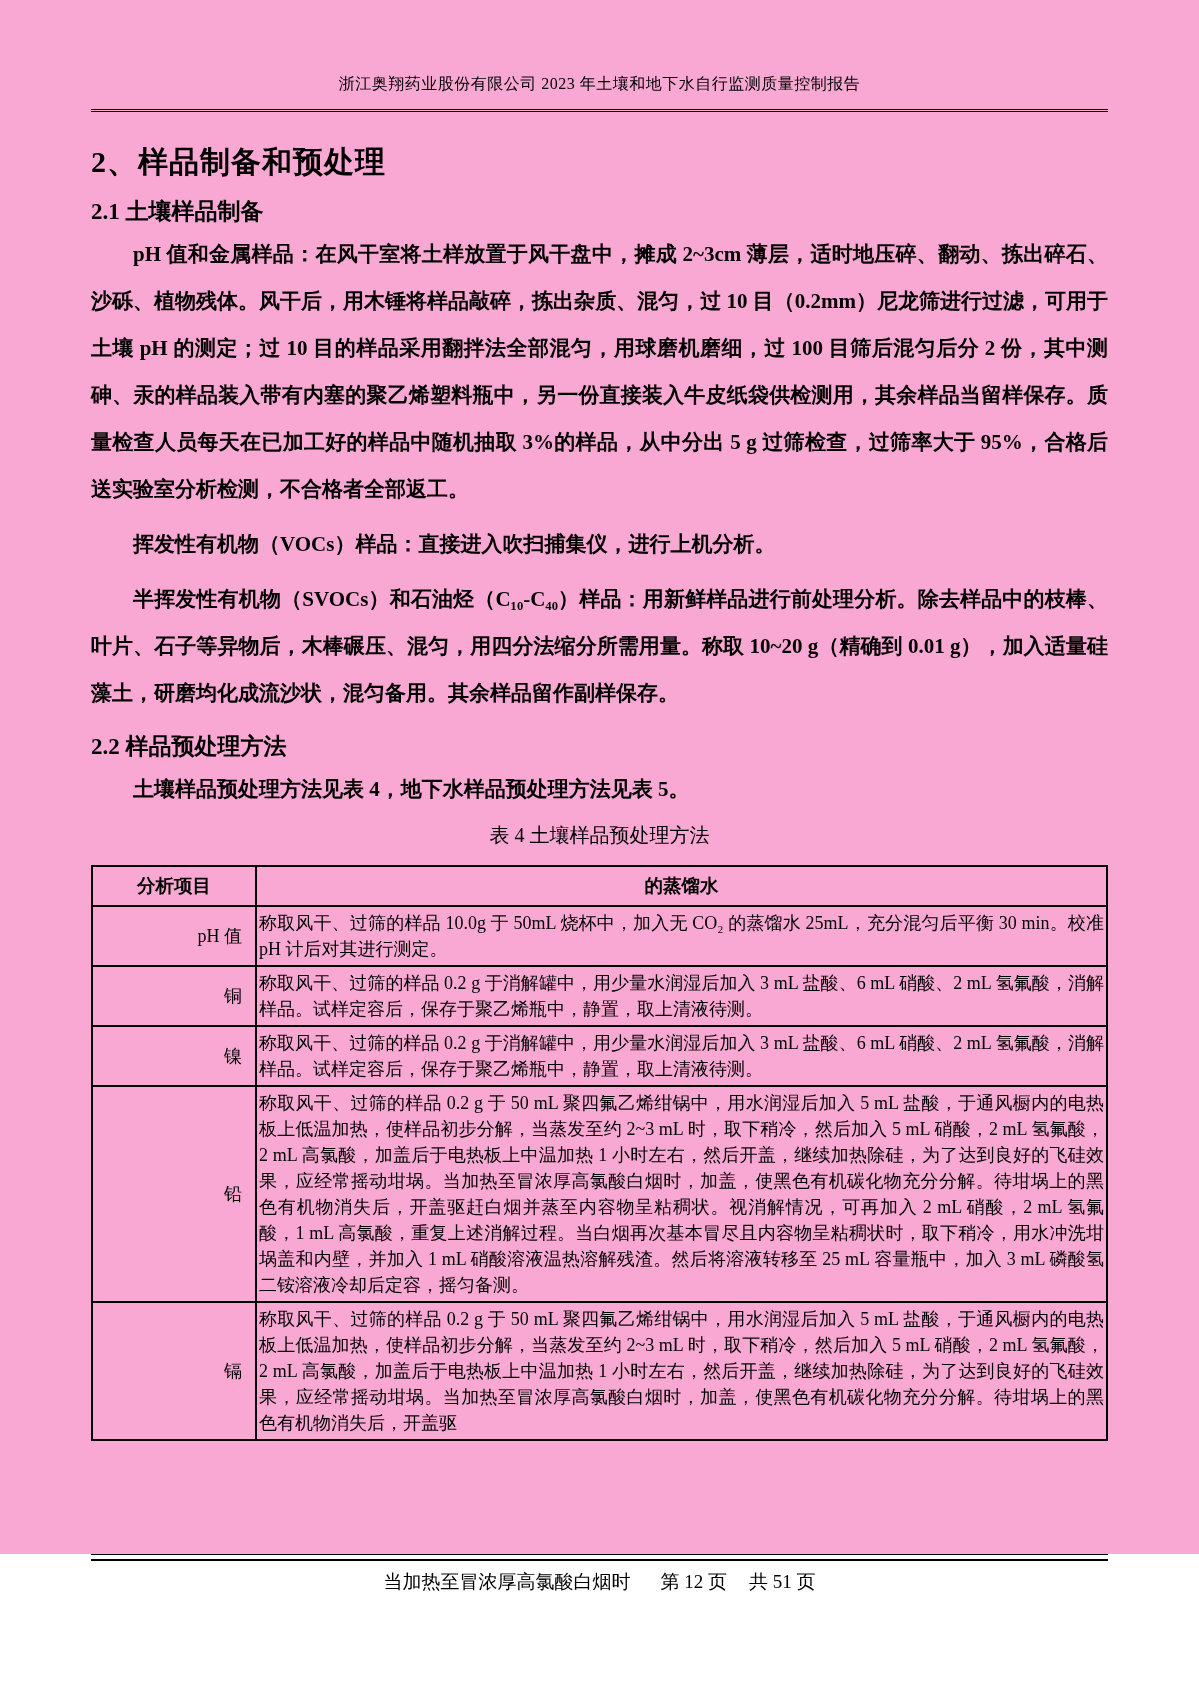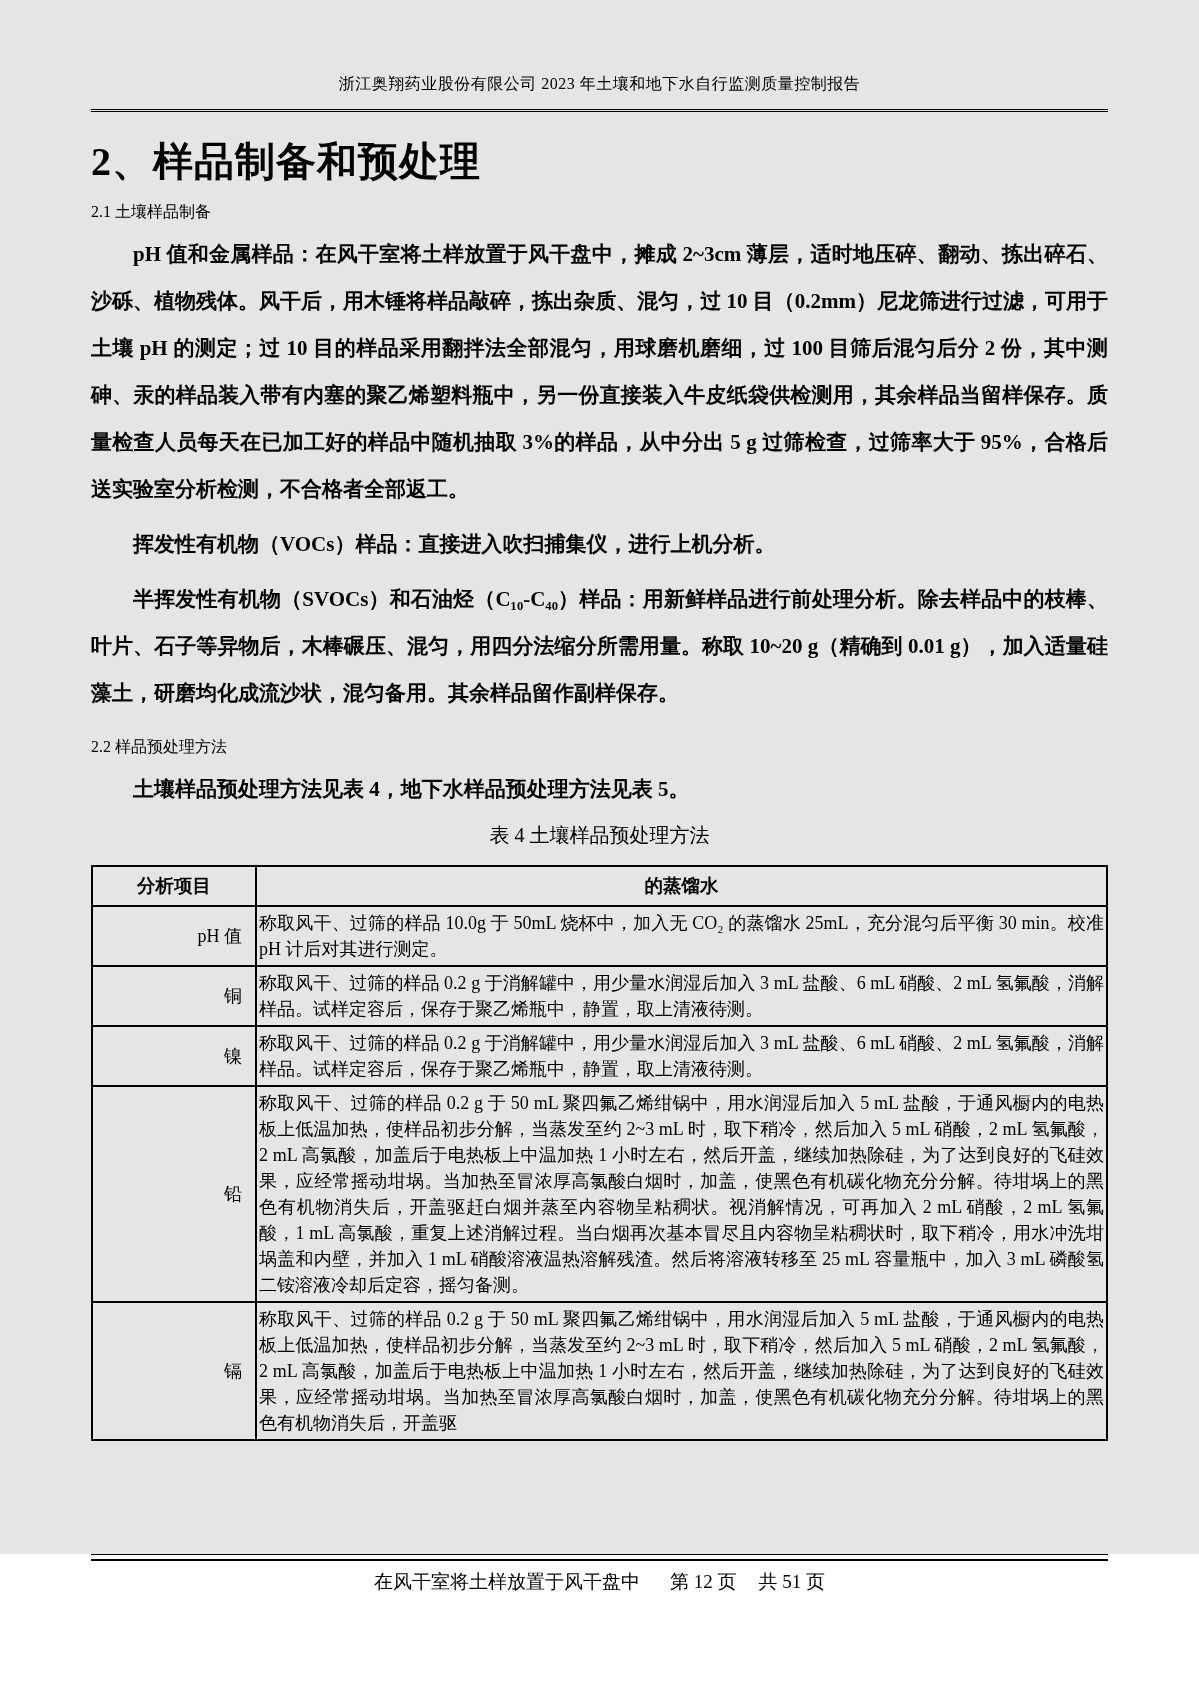--- a/index.html
+++ b/index.html
@@ -1,47 +1,47 @@
 <!DOCTYPE html>
 <html lang="zh"><head>
 <meta charset="utf-8">
 <style>
   html,body { margin:0; padding:0; background:#ffffff; }
   .page {
     position:relative;
     width:1199px; height:1696px;
-    background:#e5e5e5;
+    background:#f9a8d4;
     box-sizing:border-box;
     padding:74px 91px 0 91px;
     overflow:hidden;
     font-family:"Liberation Serif","DejaVu Serif",serif;
     color:#000000;
   }
   .doc-header-text {
     text-align:center;
     font-size:16px;
     line-height:20px;
     letter-spacing:0.5px;
   }
   .header-rule {
     margin-top:15px;
     border-bottom:3px double #000;
   }
   .h1 {
     margin:30px 0 0 0;
-    font-size:40px;
+    font-size:30px;
     line-height:40px;
     font-weight:bold;
     letter-spacing:1px;
   }
   .h2 {
     margin:16px 0 0 0;
-    font-size:16px;
+    font-size:23px;
     line-height:27px;
-    font-weight:normal;
+    font-weight:bold;
   }
   .body-para {
     margin:8px 0 0 0;
     font-size:21px;
     line-height:47px;
     text-align:justify;
     text-justify:inter-ideograph;
     text-indent:2em;
     font-weight:bold;
   }
@@ -152,17 +152,17 @@
             <td class="col-method">称取风干、过筛的样品 0.2 g 于 50 mL 聚四氟乙烯绀锅中，用水润湿后加入 5 mL 盐酸，于通风橱内的电热板上低温加热，使样品初步分解，当蒸发至约 2~3 mL 时，取下稍冷，然后加入 5 mL 硝酸，2 mL 氢氟酸，2 mL 高氯酸，加盖后于电热板上中温加热 1 小时左右，然后开盖，继续加热除硅，为了达到良好的飞硅效果，应经常摇动坩埚。当加热至冒浓厚高氯酸白烟时，加盖，使黑色有机碳化物充分分解。待坩埚上的黑色有机物消失后，开盖驱</td>
           </tr>
         </tbody>
     </table>
   </div>
 
   <div class="page-bottom">
     <div class="footer-rule-thin"></div>
     <div class="footer-rule-thick"></div>
     <div class="doc-footer">
-      <span class="f-company">在风干室将土样放置于风干盘中</span><span class="f-page">第 12 页</span><span>共 51 页</span>
+      <span class="f-company">当加热至冒浓厚高氯酸白烟时</span><span class="f-page">第 12 页</span><span>共 51 页</span>
     </div>
   </div>
 
 </div>
 
 </body></html>

